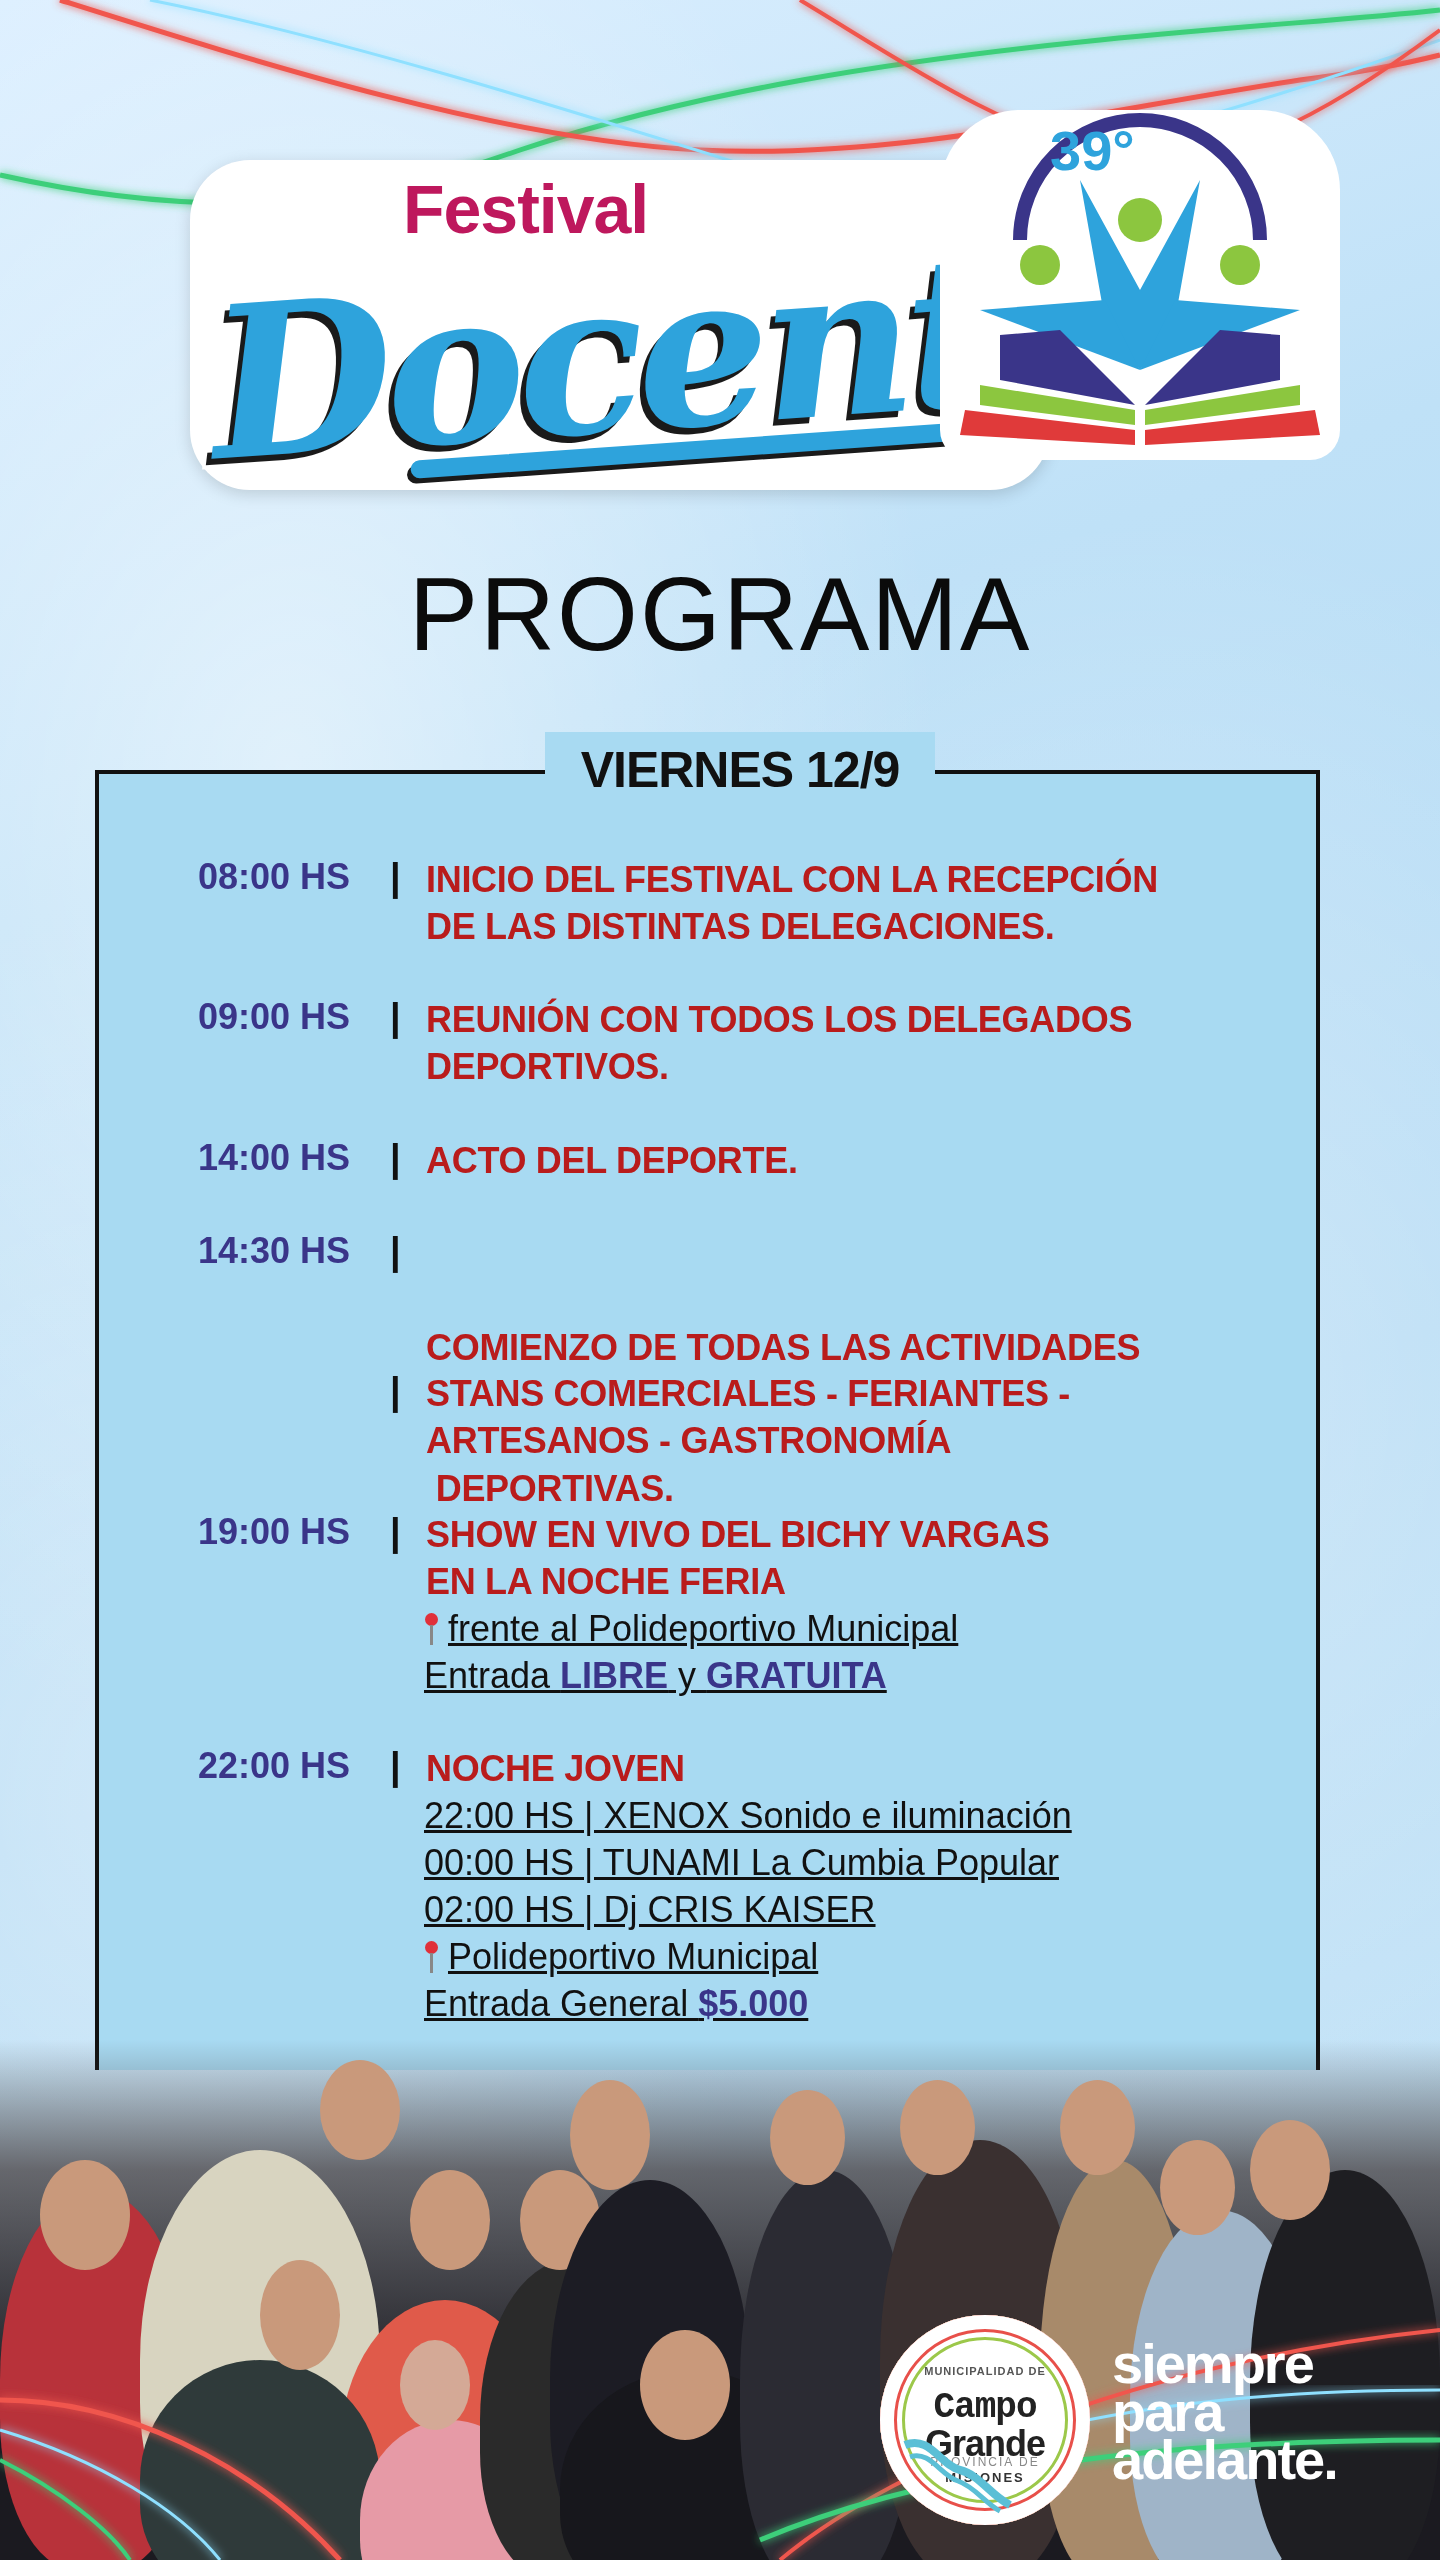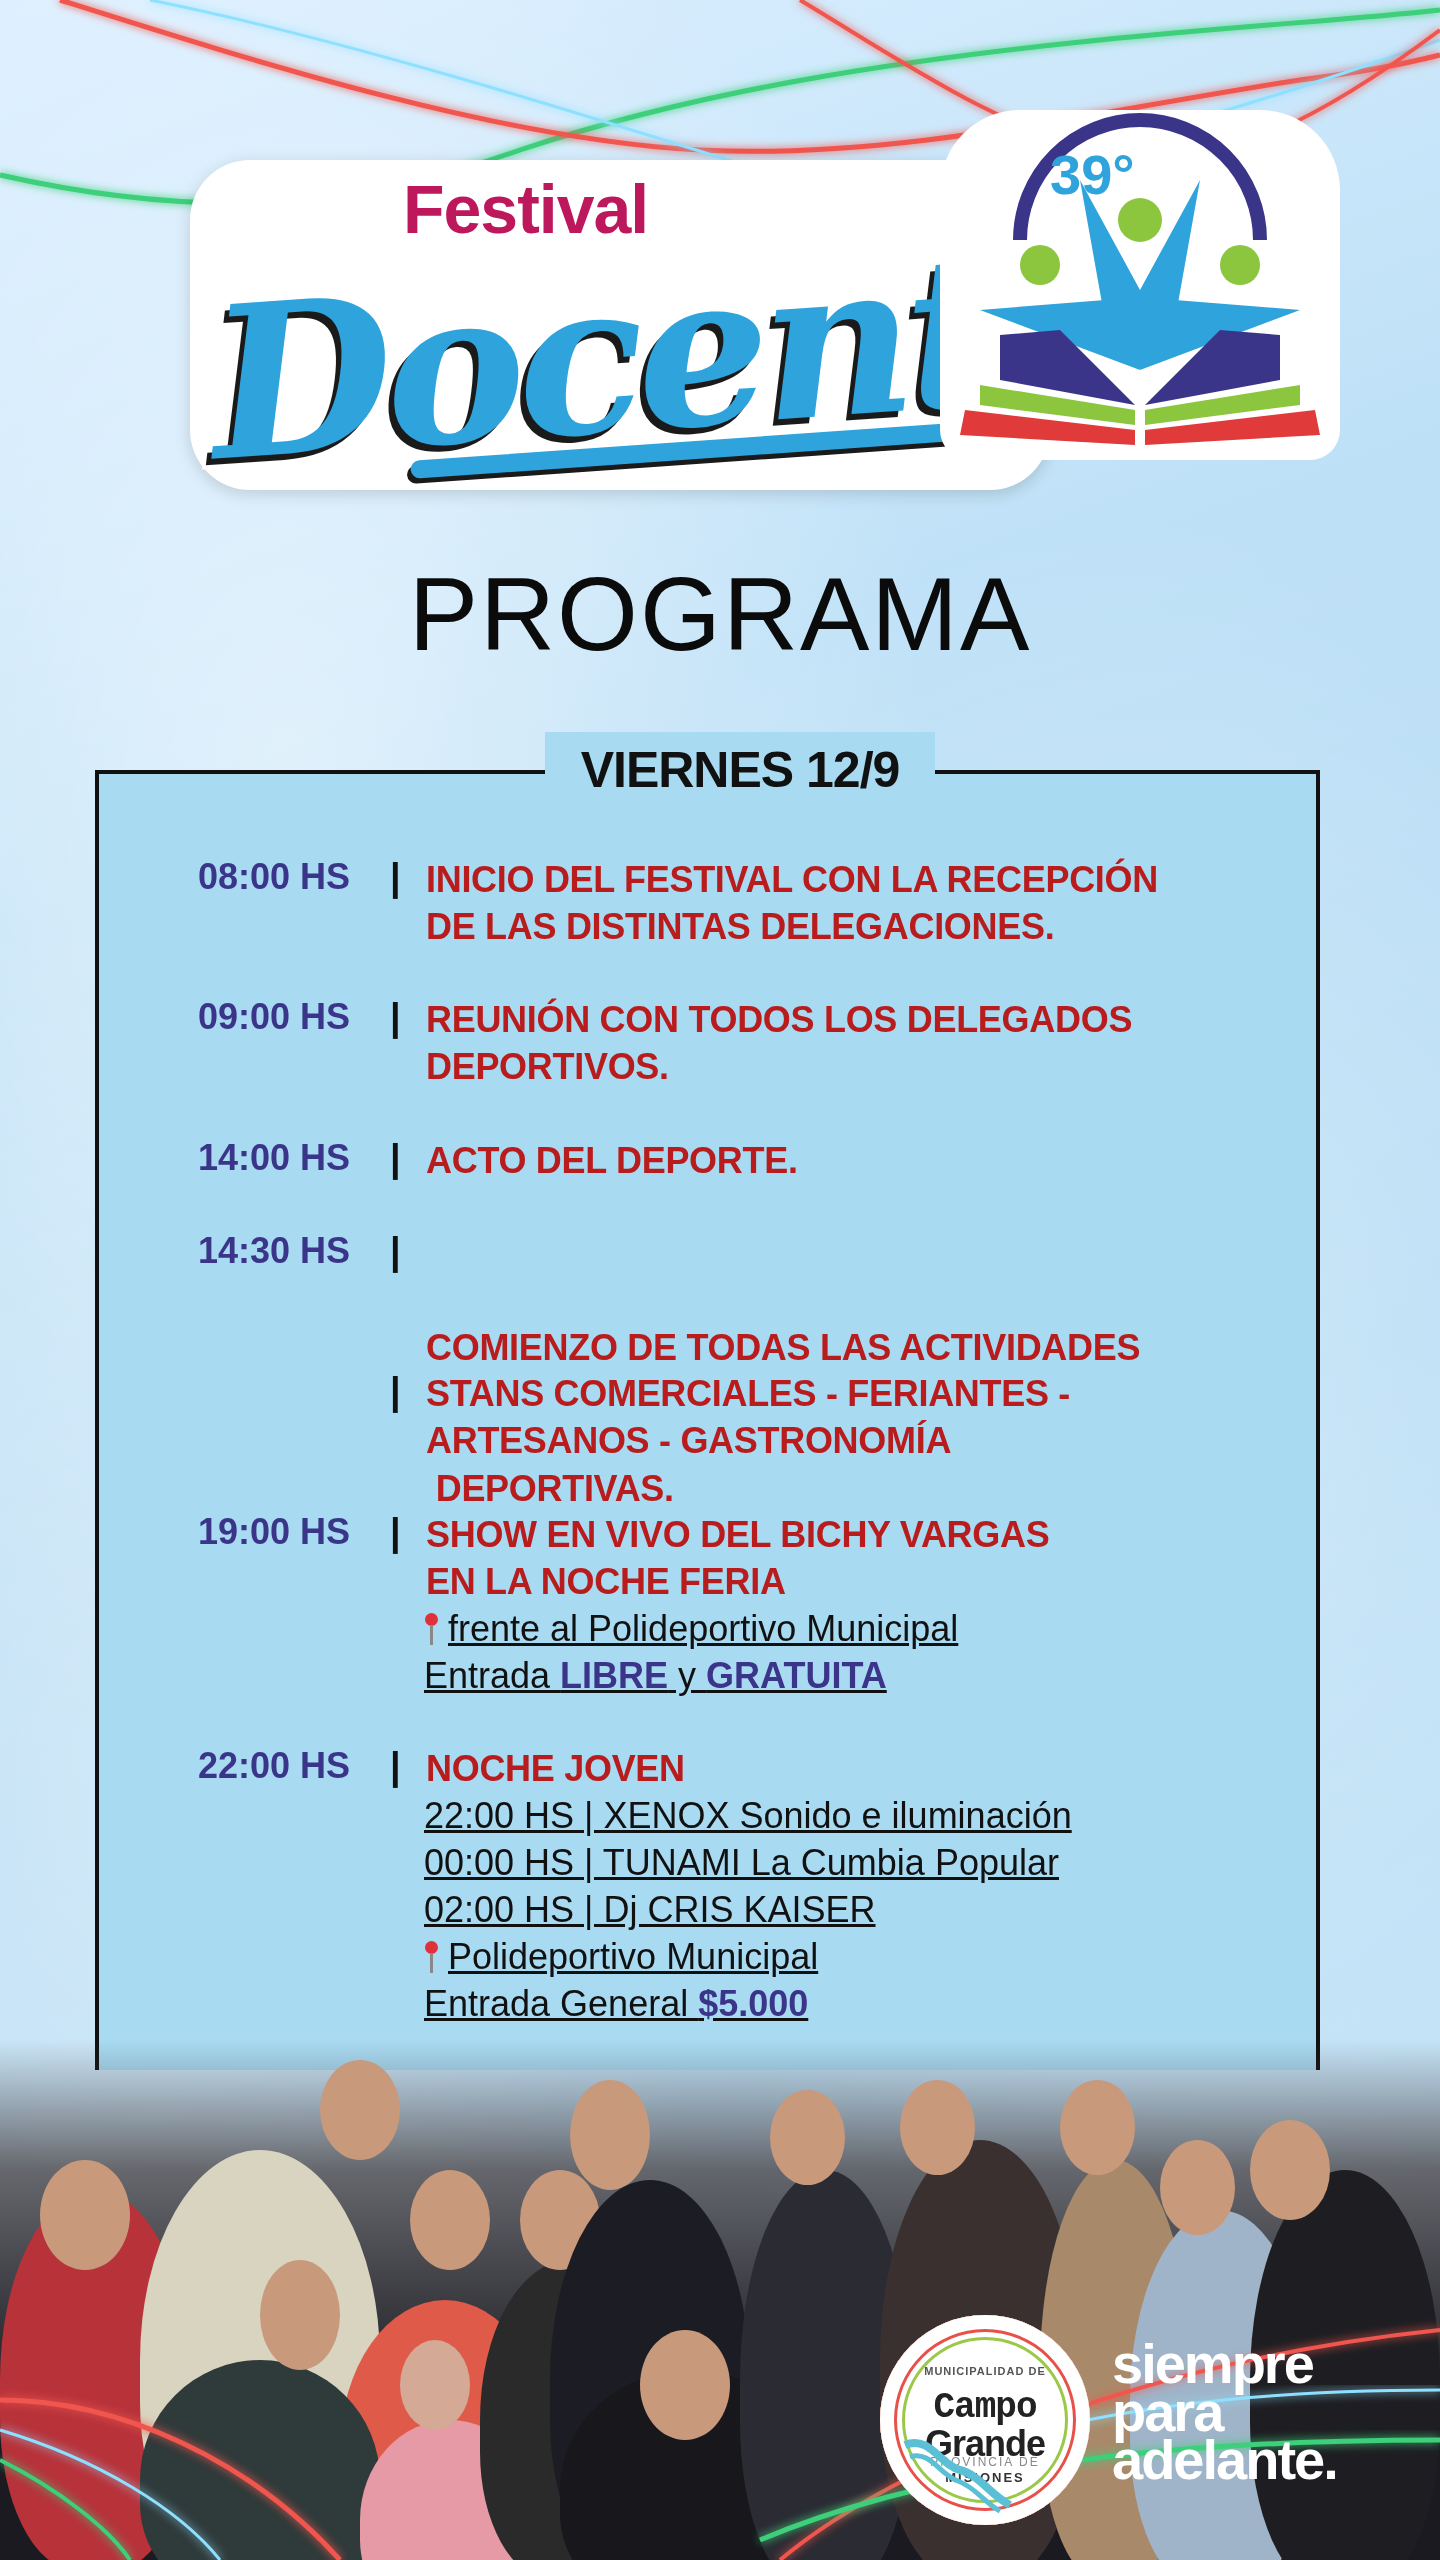--- a/index.html
+++ b/index.html
@@ -15,21 +15,21 @@
   .logo { position:absolute; left:170px; top:100px; width:1170px; height:400px; }
   .logo-card { position:absolute; left:20px; top:60px; width:860px; height:330px;
     background:#fff; border-radius:60px; box-shadow:0 4px 16px rgba(0,0,0,0.15); }
   .logo-festival { position:absolute; left:233px; top:70px; font-size:68px; font-weight:bold; color:#be185d; letter-spacing:-1px; }
   .logo-provincial { position:absolute; left:255px; top:150px; font-size:50px; color:#231f20; }
   .logo-docente { position:absolute; left:40px; top:130px; font-family:"DejaVu Serif", serif; font-style:italic; font-weight:bold;
     font-size:210px; color:#2ea3dc; letter-spacing:-8px; text-shadow:-6px 6px 0 #1a1a1a, -10px 10px 0 #fff; transform:rotate(-4deg); }
   .logo-underline { position:absolute; left:240px; top:340px; width:600px; height:18px; background:#2ea3dc; border-radius:10px; transform:rotate(-4deg); box-shadow:-4px 5px 0 #1a1a1a; }
   .logo-emblem { position:absolute; left:770px; top:0px; width:400px; height:360px; }
   .emblem-badge { position:absolute; left:0; top:10px; width:400px; height:350px; background:#fff; border-radius:80px 80px 30px 30px; }
-  .edition { position:absolute; left:880px; top:18px; font-size:56px; font-weight:bold; color:#2ea3dc;margin-top:24px; }
+  .edition { position:absolute; left:880px; top:18px; font-size:56px; font-weight:bold; color:#2ea3dc; }
   .title { position:absolute; left:0; width:1440px; top:555px; text-align:center; font-size:104px; color:#0b0b0b; letter-spacing:2px; }
   .box { position:absolute; left:95px; top:770px; width:1225px; height:1300px; background:#a8daf2; border:4px solid #111; border-bottom:none; box-sizing:border-box; }
   .day-tab { position:absolute; left:545px; top:732px; width:390px; height:76px; background:#a8daf2; text-align:center; font-size:50px; font-weight:bold; color:#111; line-height:76px; letter-spacing:-1px; }
   .row { position:absolute; left:0; width:1440px; }
   .time { position:absolute; left:198px; width:190px; font-size:36px; font-weight:bold; color:#3a3589; }
   .bar { position:absolute; left:390px; font-size:38px; font-weight:bold; color:#111; }
   .desc { position:absolute; left:426px; width:860px; font-size:36px; font-weight:bold; color:#b91c1c; line-height:47px; letter-spacing:-0.3px; }
   .detail { position:absolute; left:424px; width:880px; font-size:36px; color:#111; line-height:47px;text-decoration:underline; }
   .hl { color:#3a3589; font-weight:bold; }
   .pin { display:inline-block; width:14px; height:32px; position:relative; vertical-align:-4px; margin-right:10px; }

